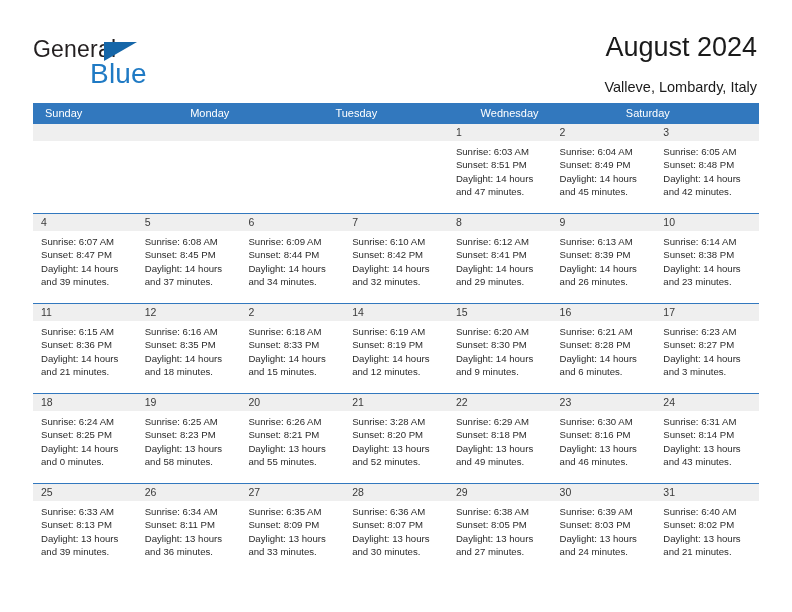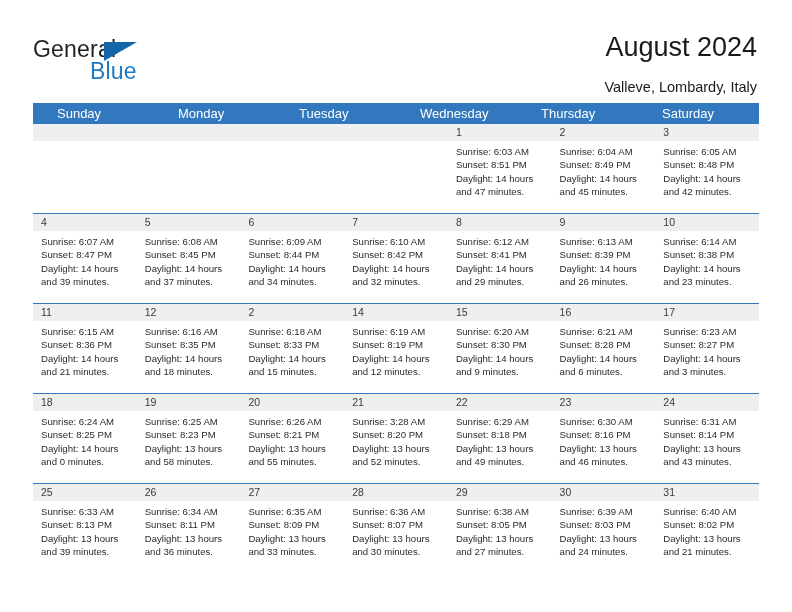--- a/index.html
+++ b/index.html
@@ -43,21 +43,21 @@
     top: 0;
     font-size: 23px;
     letter-spacing: 0.2px;
     color: #231f20;
     font-family: "Liberation Sans", sans-serif;
   }
   .logo-blue {
     position: absolute;
     left: 57px;
     top: 22px;
-    font-size: 23px;
+    font-size: 28px;
     letter-spacing: 0.2px;
     color: #1f7ac4;
     font-family: "Liberation Sans", sans-serif;
   }
   .logo-flag {
     position: absolute;
     left: 71px;
     top: 6px;
     width: 0;
     height: 0;
@@ -92,24 +92,24 @@
     width: 726px;
   }
   .dow-row {
     display: flex;
     width: 726px;
     height: 21px;
     background: #3278be;
   }
   .dow-cell {
     flex: 1 1 0;
-    font-size: 13px;
+    font-size: 11px;
     color: #ffffff;
     line-height: 21px;
-    padding-left: 24px;
+    padding-left: 12px;
     box-sizing: border-box;
     white-space: nowrap;
   }
 
   .week {
     width: 726px;
     border-top: 1px solid #3278be;
     box-sizing: border-box;
   }
   .week:first-of-type {
@@ -166,21 +166,20 @@
       <div class="cal-subtitle">Valleve, Lombardy, Italy</div>
     </div>
   </div>
 
   <div class="calendar">
     <div class="dow-row" id="dow-row">
         <div class="dow-cell">Sunday</div>
         <div class="dow-cell">Monday</div>
         <div class="dow-cell">Tuesday</div>
         <div class="dow-cell">Wednesday</div>
-        <div class="dow-cell">Thursday</div>
         <div class="dow-cell">Saturday</div>
       </div>
     <div id="weeks-container">
         <div class="week">
           <div class="week-inner">
             <div class="day-cell empty">
               <div class="day-num"></div>
               <div class="day-body"></div>
             </div>
             <div class="day-cell empty">

